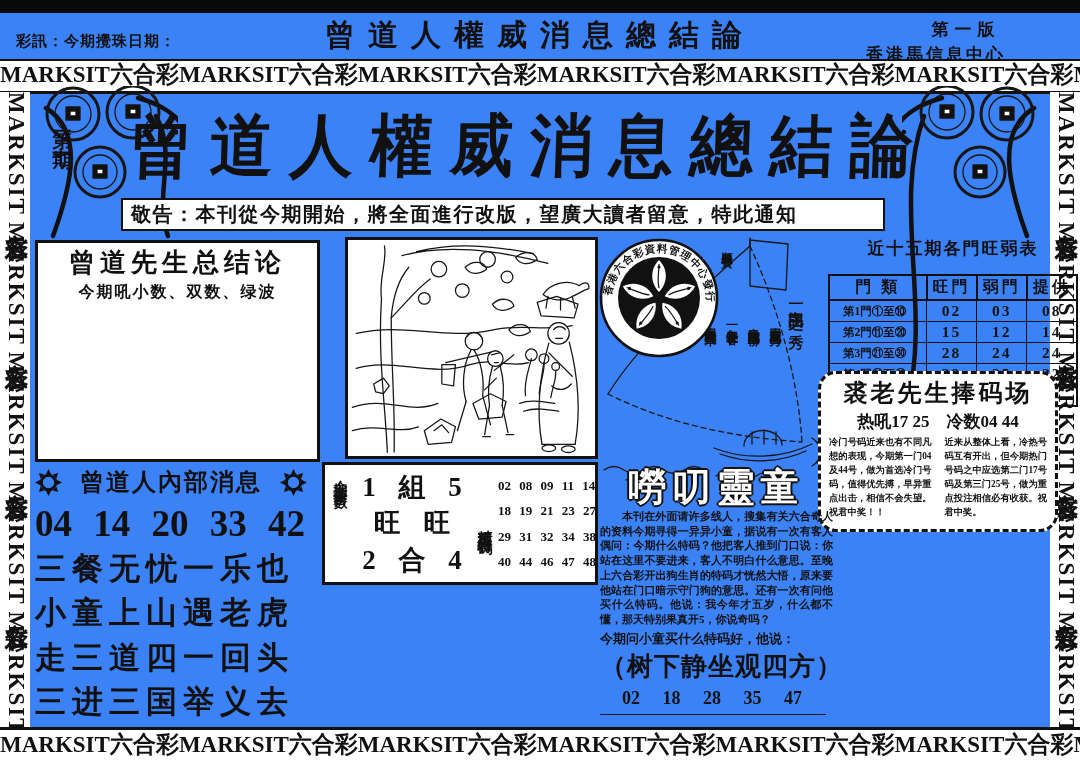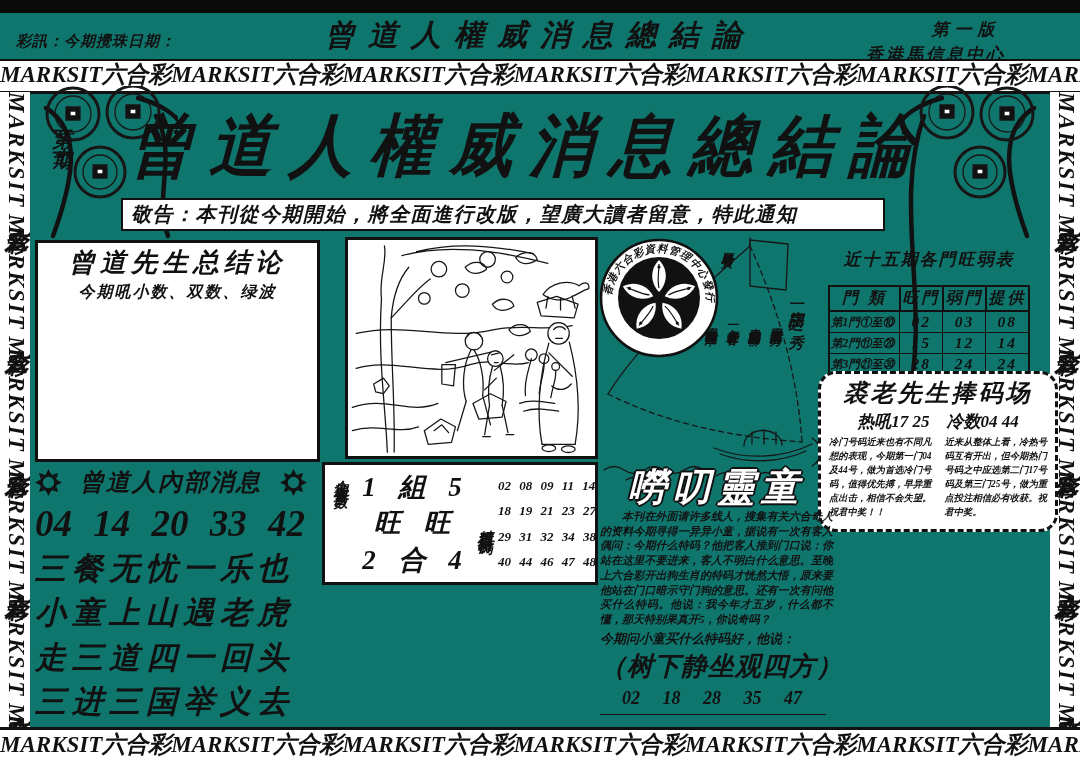--- a/index.html
+++ b/index.html
@@ -1,17 +1,17 @@
 <!DOCTYPE html>
 <html><head>
 <meta charset="utf-8">
 <style>
   html,body{margin:0;padding:0;background:#e8e8e8;}
-  #page{position:relative;width:1080px;height:761px;background:#0f766e;color:#111;
-        font-family:"Liberation Serif",serif;overflow:hidden;margin:0 auto;font-style:italic;}
+  #page{position:relative;width:1080px;height:761px;background:#3b82f6;color:#111;
+        font-family:"Liberation Serif",serif;overflow:hidden;margin:0 auto;}
   .abs{position:absolute;}
   
   .topbar{left:0;top:0;width:1080px;height:13px;background:#0a0a0a;}
   
   .mast-left{left:16px;top:32px;font-size:15px;font-weight:700;letter-spacing:1px;}
   .mast-title{left:290px;top:15px;width:500px;text-align:center;font-size:30px;font-weight:800;letter-spacing:13px;white-space:nowrap;}
   .mast-right{right:34px;top:18px;width:220px;text-align:center;font-weight:700;}
   .mast-right .ed{font-size:17px;letter-spacing:6px;margin-left:60px;}
   .mast-right .pub{font-size:17px;letter-spacing:3px;margin-top:2px;white-space:nowrap;}
   
@@ -55,26 +55,26 @@
   .artbox{left:345px;top:237px;width:253px;height:222px;border:3px solid #111;box-sizing:border-box;background:#fff;}
   .artbox svg{display:block;width:100%;height:100%;}
   
   .sailzone{left:596px;top:232px;width:240px;height:252px;}
   .flagtext{left:719px;top:243px;writing-mode:vertical-rl;font-size:11.5px;font-weight:800;line-height:15px;letter-spacing:1px;}
   .motto{left:786px;top:296px;height:150px;writing-mode:vertical-rl;font-size:15px;font-weight:800;letter-spacing:2px;}
   .sailpoem{left:699px;top:318px;height:120px;writing-mode:vertical-rl;font-size:12px;font-weight:700;line-height:1.8;white-space:pre-line;letter-spacing:1px;}
   
   .emblem{left:597px;top:236px;width:124px;height:124px;}
   
-  .wtable{left:828px;top:248px;width:202px;}
+  .wtable{left:828px;top:237px;width:250px;}
   .wt-title{font-size:17px;font-weight:800;letter-spacing:2px;text-align:center;white-space:nowrap;}
   .wtable table{width:100%;border-collapse:collapse;margin-top:14px;border:2px solid #111;}
   .wtable th{border:2px solid #111;font-size:16px;font-weight:800;letter-spacing:3px;padding:0;height:23px;}
   .wtable td{border:1.5px solid #111;text-align:center;padding:0;height:20px;}
-  .wtable td.tl{font-size:11.5px;font-weight:800;white-space:nowrap;text-align:left;padding-left:1px;letter-spacing:0;}
+  .wtable td.tl{font-size:11.5px;font-weight:800;white-space:nowrap;text-align:left;padding-left:13px;letter-spacing:0;}
   .wtable td.tn{font-size:15.5px;font-weight:600;letter-spacing:2px;font-family:"Liberation Serif",serif;}
   
   .qiu{left:818px;top:371px;width:240px;height:161px;border:3px dashed #111;border-radius:18px;box-sizing:border-box;
        padding:3px 8px;background:#fff;}
   .q-title{font-size:24px;font-weight:800;text-align:center;letter-spacing:3px;white-space:nowrap;}
   .q-sub{font-size:17px;font-weight:800;text-align:center;margin-top:1px;white-space:nowrap;}
   .q-cols{display:flex;gap:13px;margin-top:3px;}
   .q-col{flex:1;font-size:9.3px;font-weight:700;line-height:1.5;text-align:justify;}
   
   .child{left:600px;top:468px;width:233px;height:260px;}

